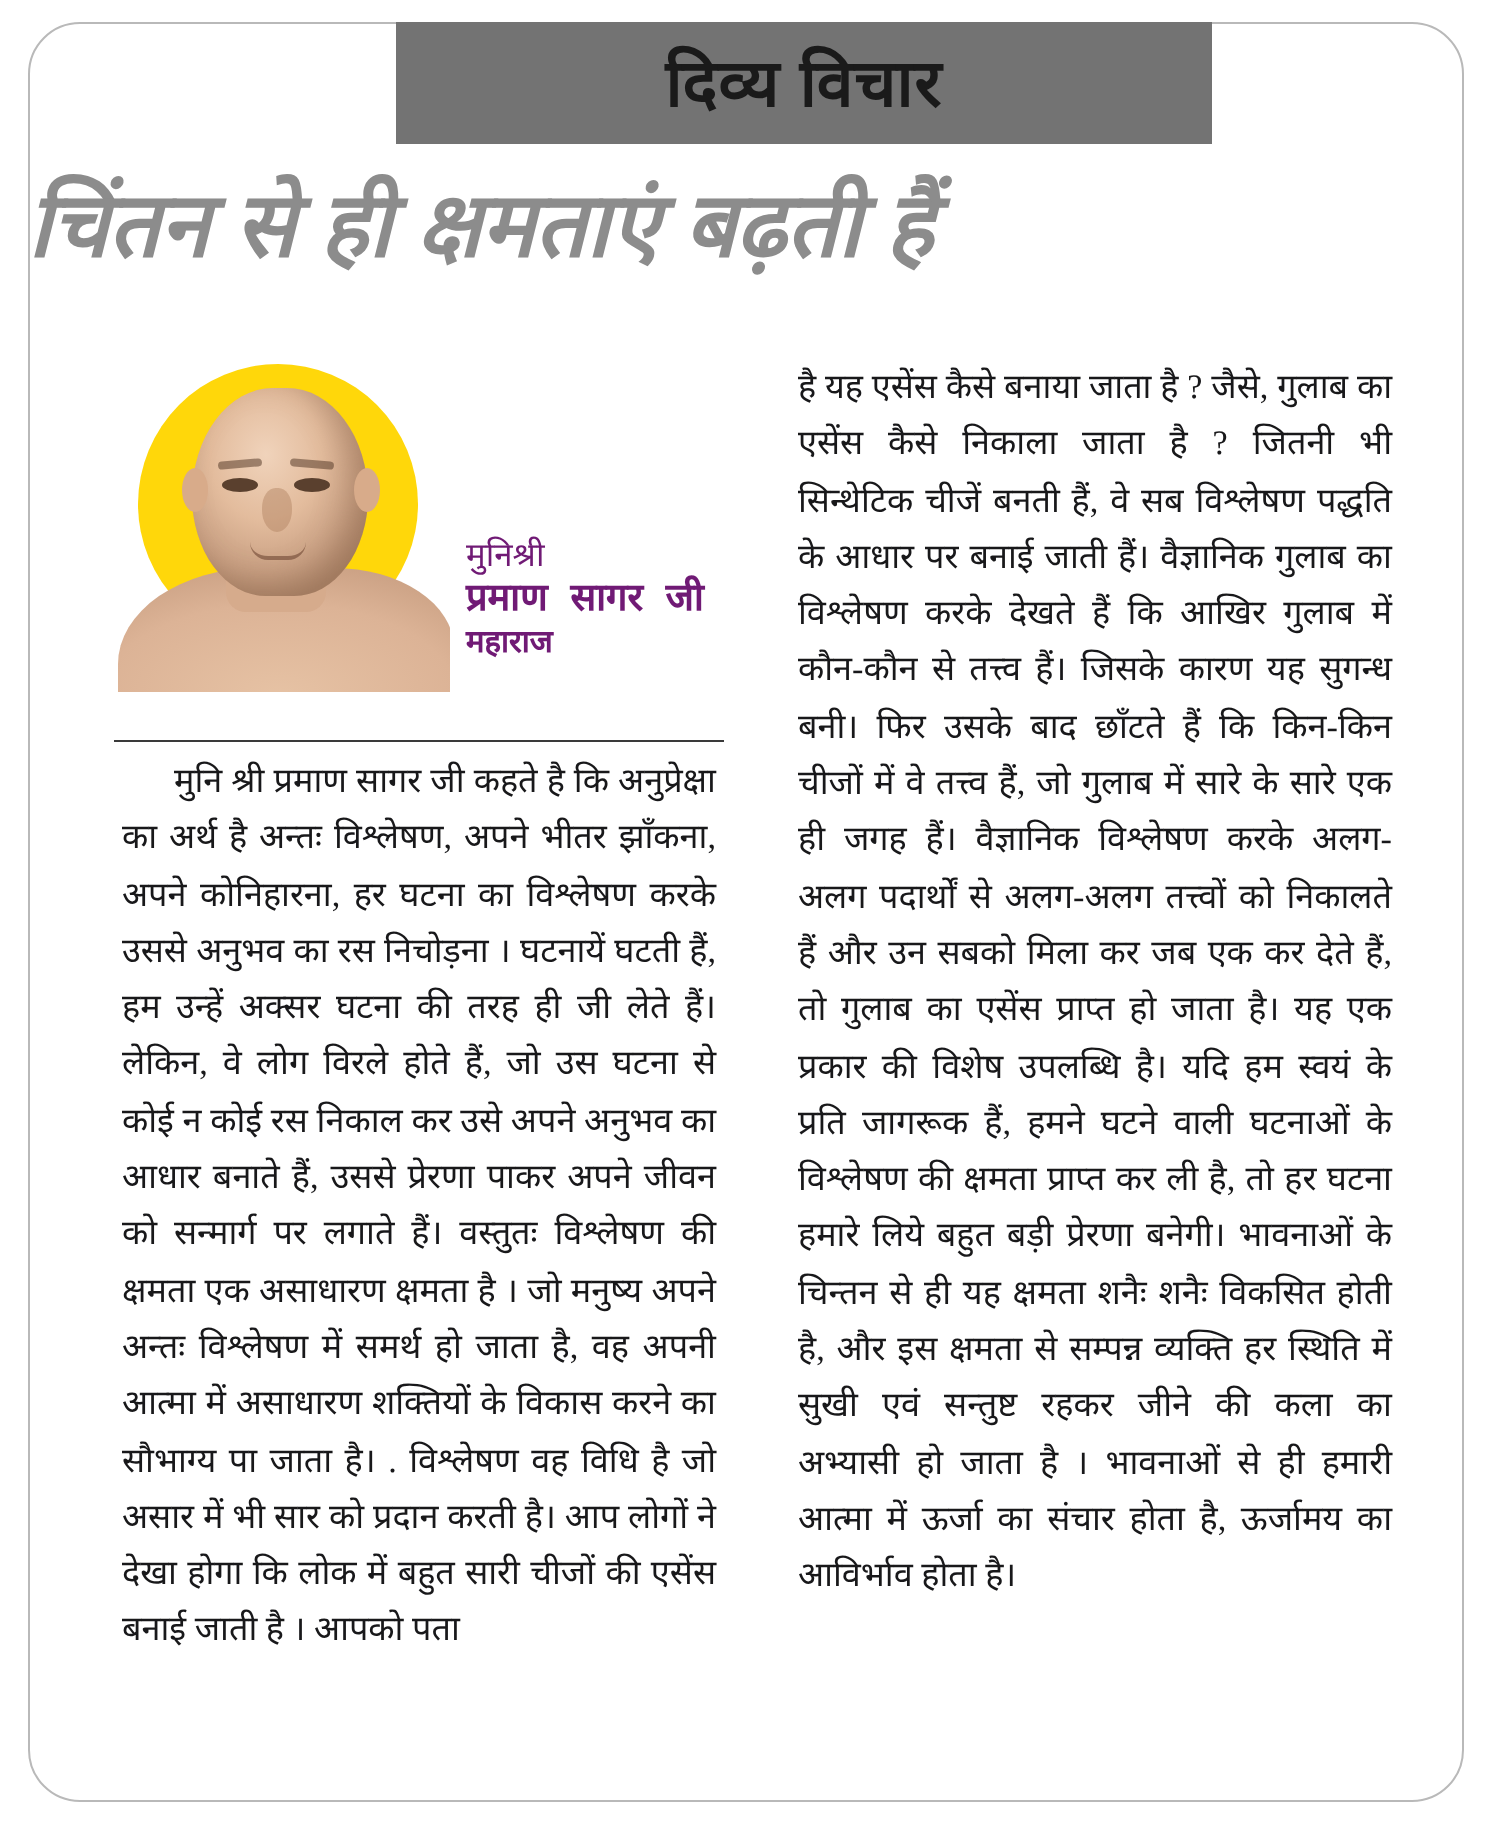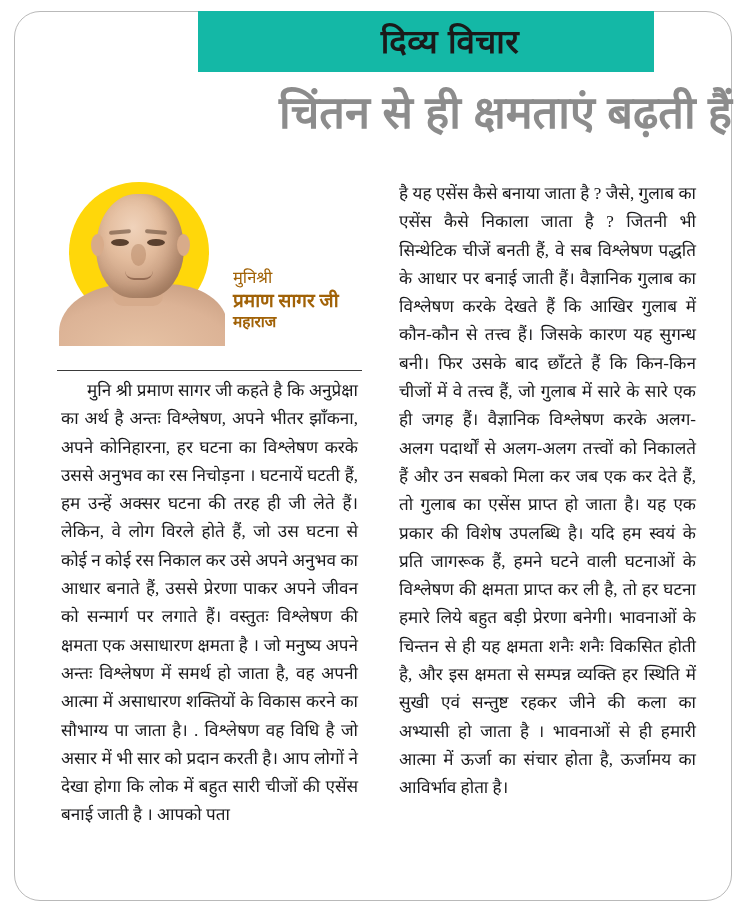--- a/index.html
+++ b/index.html
@@ -29,51 +29,51 @@
     background: #ffffff;
   }
 
   
   #masthead {
     position: absolute;
     left: 198px;
     top: 11px;
     width: 408px;
     height: 61px;
-    background: #14b8a6;
+    background: #737373;
     display: flex;
     align-items: center;
     justify-content: center;
     z-index: 5;
-    padding-left: 48px;
   }
   #masthead-title {
     font-family: "Liberation Sans", "DejaVu Sans", sans-serif;
     font-weight: bold;
     font-size: 33px;
     letter-spacing: 0.5px;
     color: #1a1a1a;
     line-height: 1;
     white-space: nowrap;
   }
 
   
   #headline {
     position: absolute;
     left: 14px;
     top: 86px;
     width: 718px;
-    text-align: right;
+    text-align: left;
     font-family: "Liberation Sans", "DejaVu Sans", sans-serif;
     font-weight: bold;
     font-size: 45px;
     line-height: 54px;
     color: #8c8c8c;
     white-space: nowrap;
     z-index: 5;
+    font-style: italic;
   }
 
   
   #columns {
     position: absolute;
     left: 14px;
     top: 176px;
     width: 718px;
     height: 725px;
   }
@@ -190,25 +190,25 @@
     height: 7px;
     border-bottom: 2.5px solid rgba(110,70,50,.6);
     border-radius: 0 0 14px 14px;
   }
   #caption {
     position: absolute;
     left: 176px;
     top: 92px;
     width: 130px;
     font-family: "Liberation Serif", "DejaVu Serif", serif;
-    color: #a16207;
+    color: #701a75;
     line-height: 1.25;
   }
   #caption-prefix { font-size: 16.5px; display: block; }
-  #caption-name   { font-size: 19px; font-weight: bold; display: block; white-space: nowrap; }
+  #caption-name   { font-size: 19px; font-weight: bold; display: block; white-space: nowrap; font-family: Liberation Mono, monospace; }
   #caption-suffix { font-size: 15.5px; display: block; font-weight: bold; }
 
   #caption-rule {
     width: 305px;
     height: 0;
     border-top: 1.4px solid #3a3a3a;
     margin: 2px 0 6px 0;
   }
 
   .para { margin: 4px; text-indent: 26px; }

